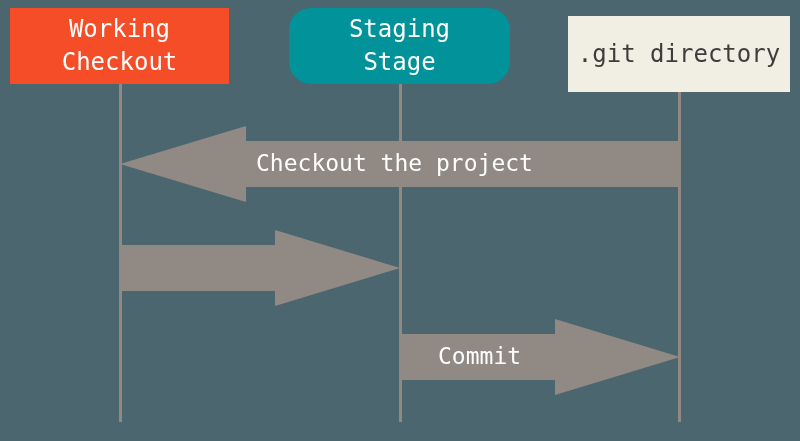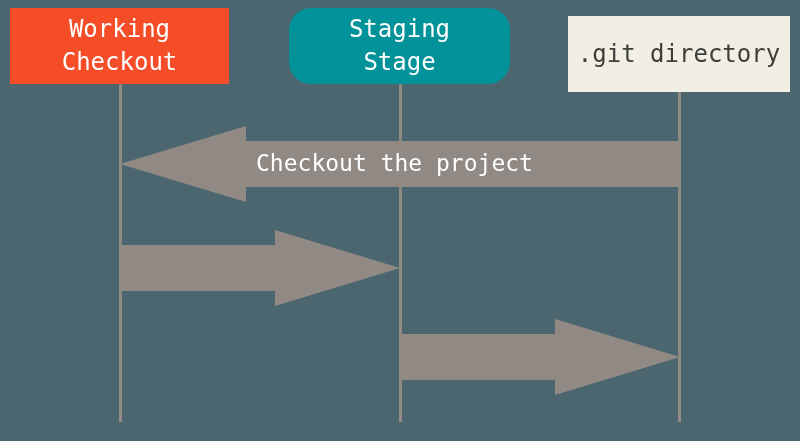--- a/index.html
+++ b/index.html
@@ -113,14 +113,15 @@
   <div class="node-box" id="box-staging" style="left: 289px; top: 8px; width: 221px; height: 76px; background: rgb(2, 146, 153); color: rgb(255, 255, 255);">
     <span class="node-line">Staging</span>
     <span class="node-line">Stage</span>
   </div>
 
   <div class="node-box" id="box-repo" style="left: 568px; top: 16px; width: 222px; height: 76px; background: rgb(241, 238, 228); color: rgb(61, 61, 59);">
     <span class="node-line">.git directory</span>
   </div>
 
   <div class="arrow-label" id="label-checkout" style="left: 256px; top: 152px;">Checkout the project</div>
+  <div class="arrow-label" id="label-commit" style="left: 438px; top: 345px;">Commit</div>
 
 </div>
 
 </body></html>

